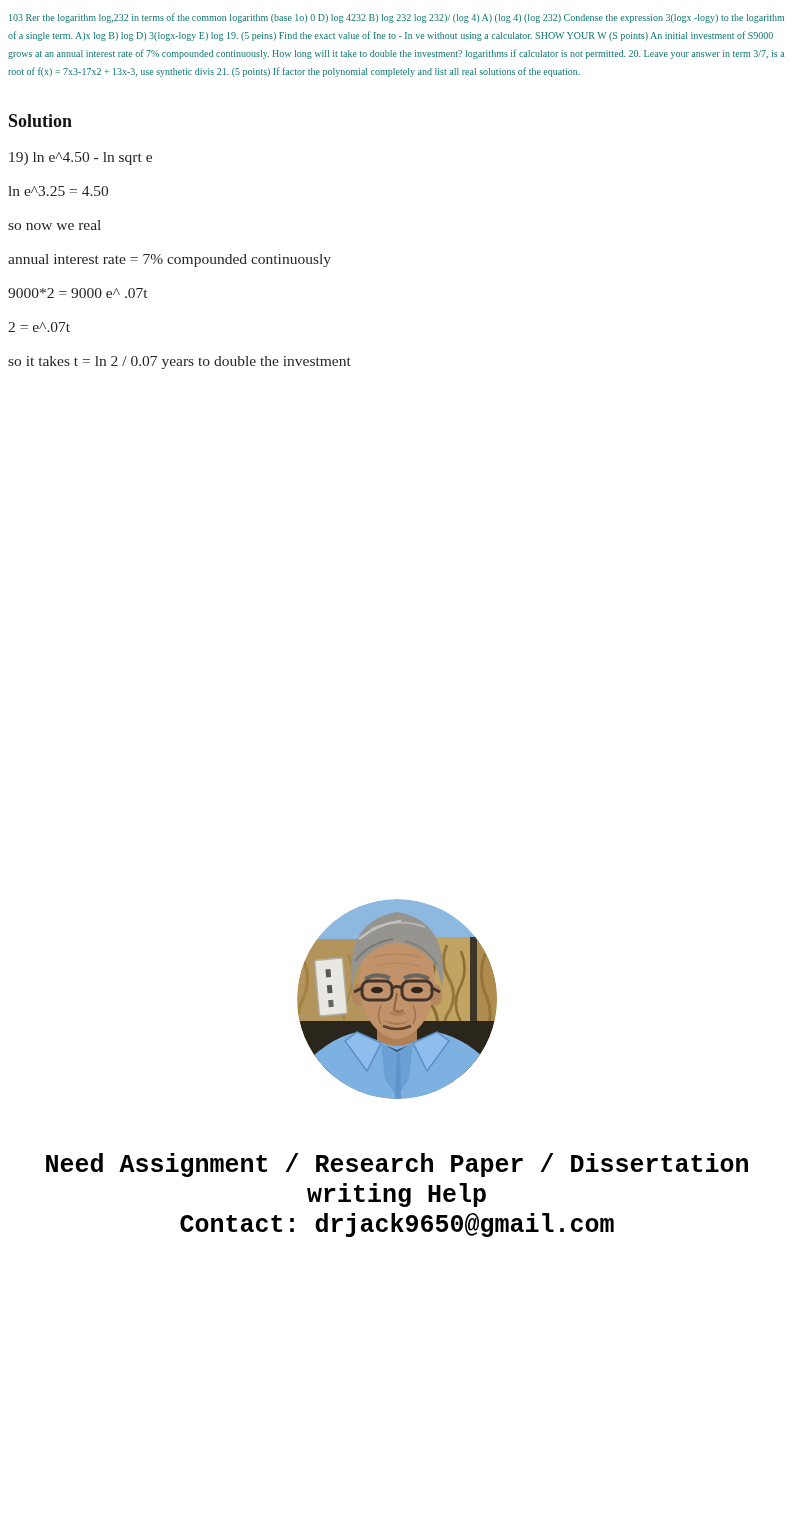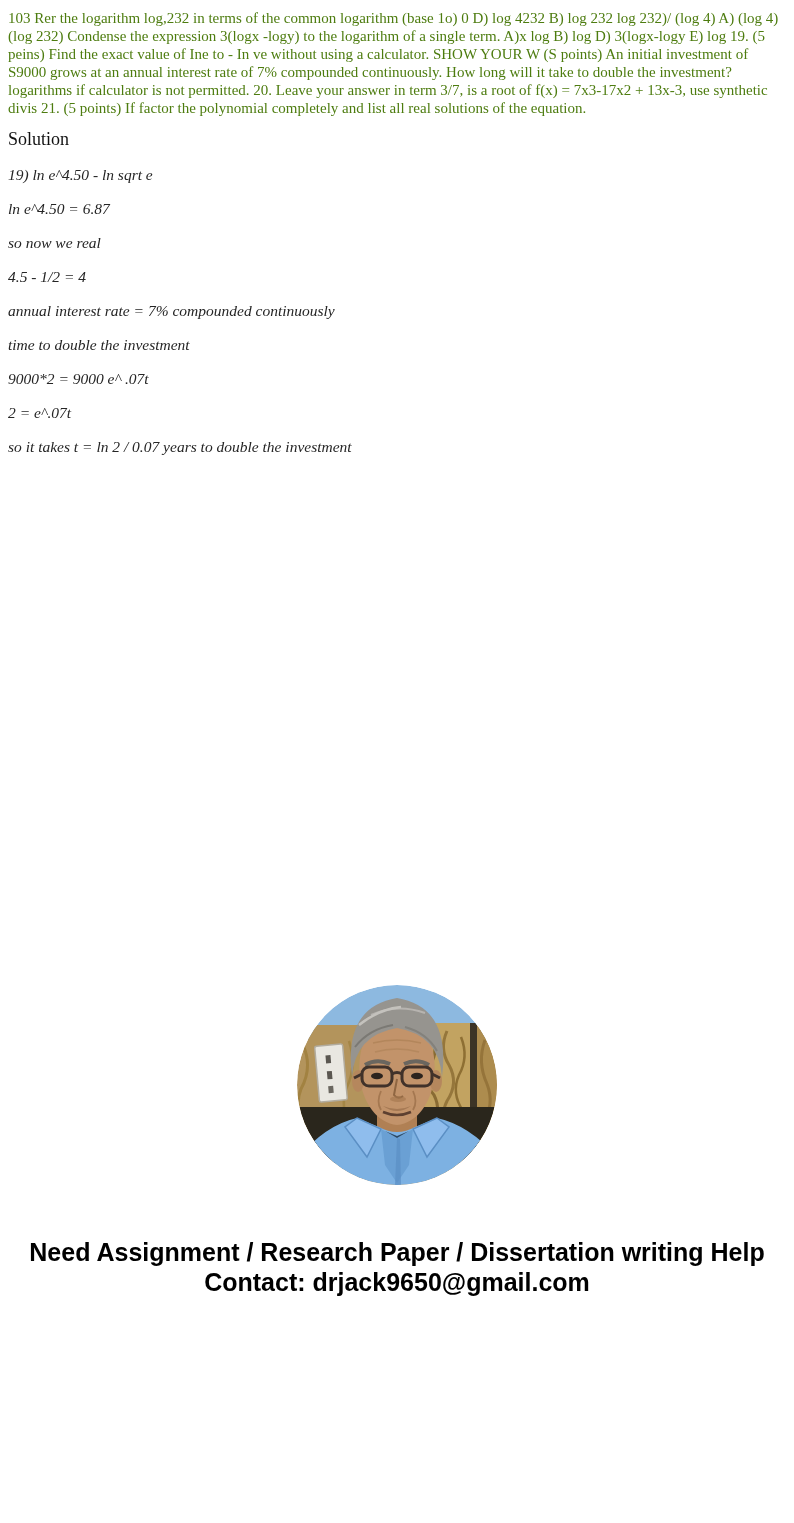--- a/index.html
+++ b/index.html
@@ -12,60 +12,59 @@
     min-height: 1495px;
     padding-bottom: 28px;
     font-family: "Liberation Serif", serif;
     color: #222222;
   }
 
   
   .question {
     margin: 9px 8px 0 8px;
     width: 780px;
-    font-size: 15px;
+    font-size: 10px;
     line-height: 18px;
-    color: #4d7c0f;
+    color: #0f766e;
   }
 
   
   .solution-heading {
-    margin: 12px 8px 4px 8px;
+    margin: 30px 8px 4px 8px;
     font-size: 18px;
     line-height: 21px;
-    font-weight: normal;
+    font-weight: bold;
     color: #111111;
   }
   .solution-line {
     margin: 15px 8px 0 8px;
     font-size: 15.5px;
     line-height: 19px;
     color: #252525;
-    font-style: italic;
   }
 
   
   .avatar-wrap {
     margin-top: 529px;
     display: flex;
     justify-content: center;
   }
   .avatar {
     width: 200px;
     height: 200px;
     border-radius: 50%;
     overflow: hidden;
     display: block;
   }
 
   
   .footer {
     margin-top: 52px;
     text-align: center;
-    font-family: Liberation Sans, sans-serif;
+    font-family: Liberation Mono, monospace;
     font-weight: bold;
     color: #000000;
     font-size: 25px;
     line-height: 30px;
   }
   .footer-help {
     max-width: 756px;
     margin: 0 auto;
   }
   .footer-contact {
@@ -75,25 +74,23 @@
 </style>
 </head>
 <body>
 
 <p class="question">103 Rer the logarithm log,232 in terms of the common logarithm (base 1o) 0 D) log 4232 B) log 232 log 232)/ (log 4) A) (log 4) (log 232) Condense the expression 3(logx -logy) to the logarithm of a single term. A)x log B) log D) 3(logx-logy E) log 19. (5 peins) Find the exact value of Ine to - In ve without using a calculator. SHOW YOUR W (S points) An initial investment of S9000 grows at an annual interest rate of 7% compounded continuously. How long will it take to double the investment? logarithms if calculator is not permitted. 20. Leave your answer in term 3/7, is a root of f(x) = 7x3-17x2 + 13x-3, use synthetic divis 21. (5 points) If factor the polynomial completely and list all real solutions of the equation.</p>
 
 <h2 class="solution-heading">Solution</h2>
 
 <div>
   <p class="solution-line">19) ln e^4.50 - ln sqrt e</p>
-  <p class="solution-line">ln e^4.50 = 6.87</p>
+  <p class="solution-line">ln e^3.25 = 4.50</p>
   <p class="solution-line">so now we real</p>
-  <p class="solution-line">4.5 - 1/2 = 4</p>
   <p class="solution-line">annual interest rate = 7% compounded continuously</p>
-  <p class="solution-line">time to double the investment</p>
   <p class="solution-line">9000*2 = 9000 e^ .07t</p>
   <p class="solution-line">2 = e^.07t</p>
   <p class="solution-line">so it takes t = ln 2 / 0.07 years to double the investment</p>
 </div>
 
 <div class="avatar-wrap">
   <svg class="avatar" viewBox="0 0 200 200" xmlns="http://www.w3.org/2000/svg" aria-hidden="true">
     <defs>
       <clipPath id="cir">
           <circle cx="100" cy="100" r="100"></circle>

